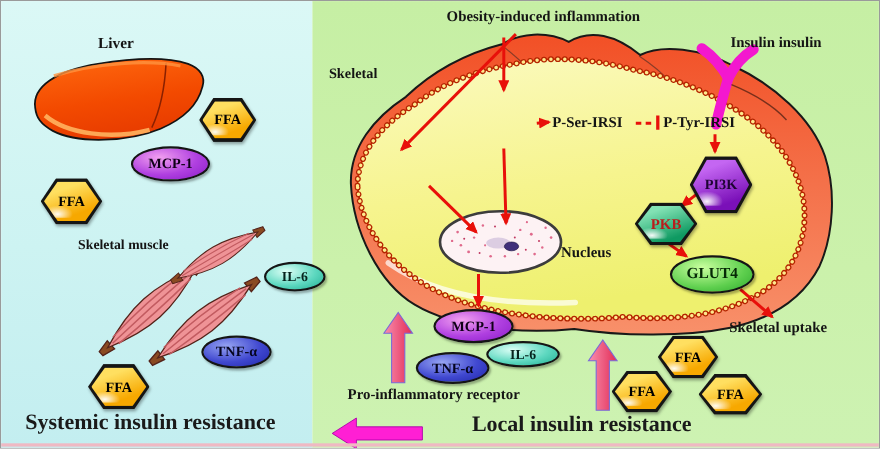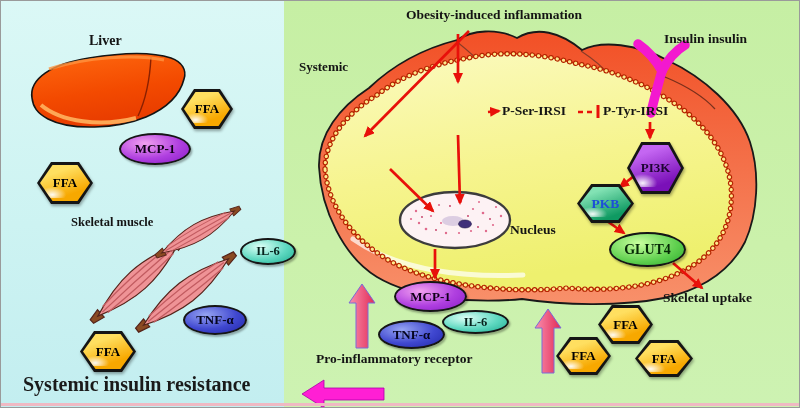--- a/index.html
+++ b/index.html
@@ -162,28 +162,29 @@
     <g>
       <polygon points="355,347 355,302 348,302 361,283 374,302 367,302 367,347" fill="url(#pag)" stroke="#7a6ad8" stroke-width="1"></polygon>
       <polygon points="541,372 541,327 534,327 547,308 560,327 553,327 553,372" fill="url(#pag)" stroke="#7a6ad8" stroke-width="1"></polygon>
       <polygon points="383,387 323,387 323,379 301,393 323,407 323,399 383,399" fill="#ff1fd4" stroke="#aa00aa" stroke-width="0.8"></polygon>
     </g>
   </svg>
 
   <span class="lab" style="left:88px;top:32px;font-size:14px">Liver</span>
   <span class="lab" style="left:70px;top:215px;font-size:12.5px">Skeletal muscle</span>
   <span class="lab" style="left:405px;top:7px;font-size:13.5px">Obesity-induced inflammation</span>
-  <span class="lab" style="left:298px;top:59px;font-size:13px">Systemic</span>
+  <span class="lab" style="left:298px;top:59px;font-size:13px">Skeletal</span>
   <span class="lab" style="left:663px;top:31px;font-size:13.5px">Insulin insulin</span>
   <span class="lab" style="left:501px;top:103px;font-size:13.5px">P-Ser-IRSI</span>
   <span class="lab" style="left:602px;top:103px;font-size:13.5px">P-Tyr-IRSI</span>
   <span class="lab" style="left:509px;top:222px;font-size:13.5px">Nucleus</span>
   <span class="lab" style="left:662px;top:290px;font-size:13.5px">Skeletal uptake</span>
   <span class="lab" style="left:315px;top:351px;font-size:13.5px">Pro-inflammatory receptor</span>
   <span class="title" style="left:22px;top:372px">Systemic insulin resistance</span>
+  <span class="title" style="left:428px;top:374px">Local insulin resistance</span>
 
   <div class="hex" style="left:180px;top:88px;width:52px;height:40px">
     <div class="hexb"></div>
       <div class="hexf" style="background:linear-gradient(160deg,#ffdf60 25%,#f7a800 75%)"></div>
     <span class="hext" style="font-size:13px">FFA</span>
   </div>
   <div class="hex" style="left:36px;top:161px;width:56px;height:42px">
     <div class="hexb"></div>
       <div class="hexf" style="background:linear-gradient(160deg,#ffdf60 25%,#f7a800 75%)"></div>
     <span class="hext" style="font-size:13px">FFA</span>
@@ -210,21 +211,21 @@
   </div>
 
   <div class="hex" style="left:626px;top:141px;width:57px;height:52px">
     <div class="hexb"></div>
       <div class="hexf" style="background:linear-gradient(160deg,#c466f2 20%,#7a10b8 80%)"></div>
     <span class="hext" style="font-size:13px;color:#1e0433">PI3K</span>
   </div>
   <div class="hex" style="left:576px;top:183px;width:57px;height:39px">
     <div class="hexb"></div>
       <div class="hexf" style="background:linear-gradient(160deg,#82e2b4 20%,#0f9a62 80%)"></div>
-    <span class="hext" style="font-size:13.5px;color:#1d4ed8">PKB</span>
+    <span class="hext" style="font-size:13.5px;color:#b91c1c">PKB</span>
   </div>
 
   <div class="ell" style="left:118px;top:132px;width:72px;height:32px;font-size:13px;color:#100018;
        background:radial-gradient(ellipse at 35% 30%,#f2a0f0 0%,#b040e0 55%,#8a1cc8 100%)">
     <span>MCP-1</span>
     </div>
 
   <div class="ell" style="left:239px;top:237px;width:56px;height:27px;font-size:12.5px;color:#06231d;
        background:radial-gradient(ellipse at 35% 30%,#dcfff6 0%,#5ed8c0 55%,#1fae92 100%)">
     <span>IL-6</span>

